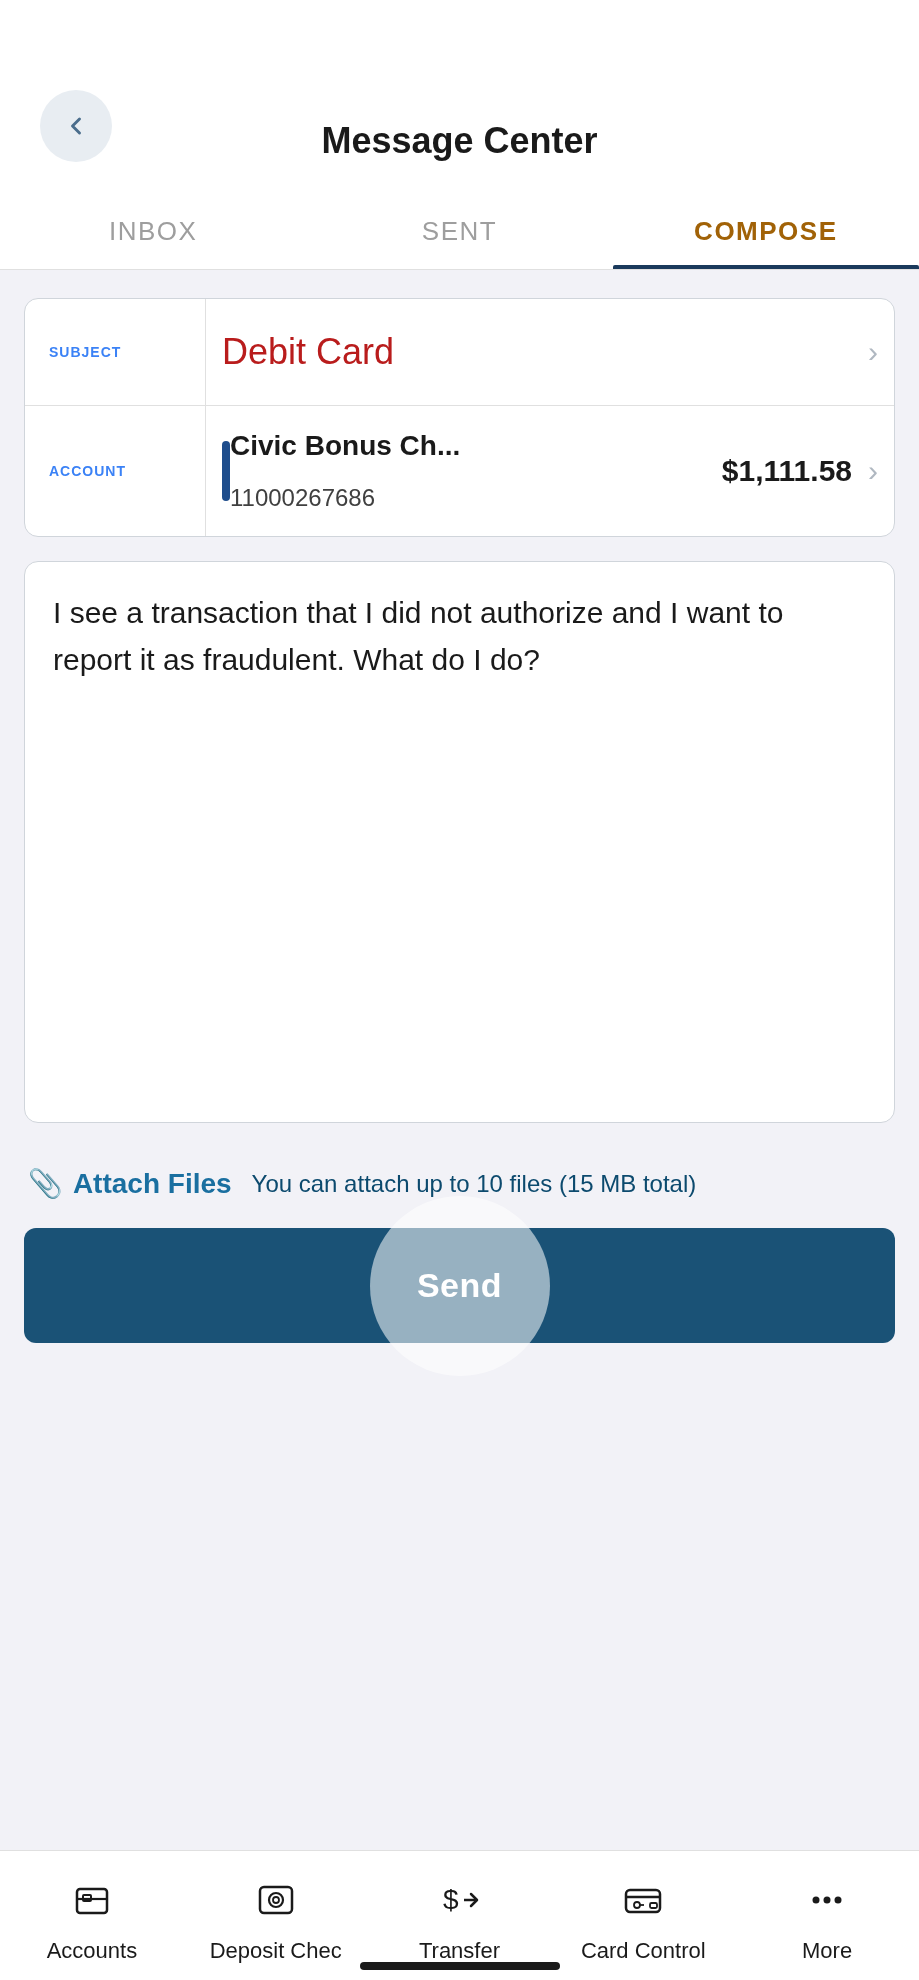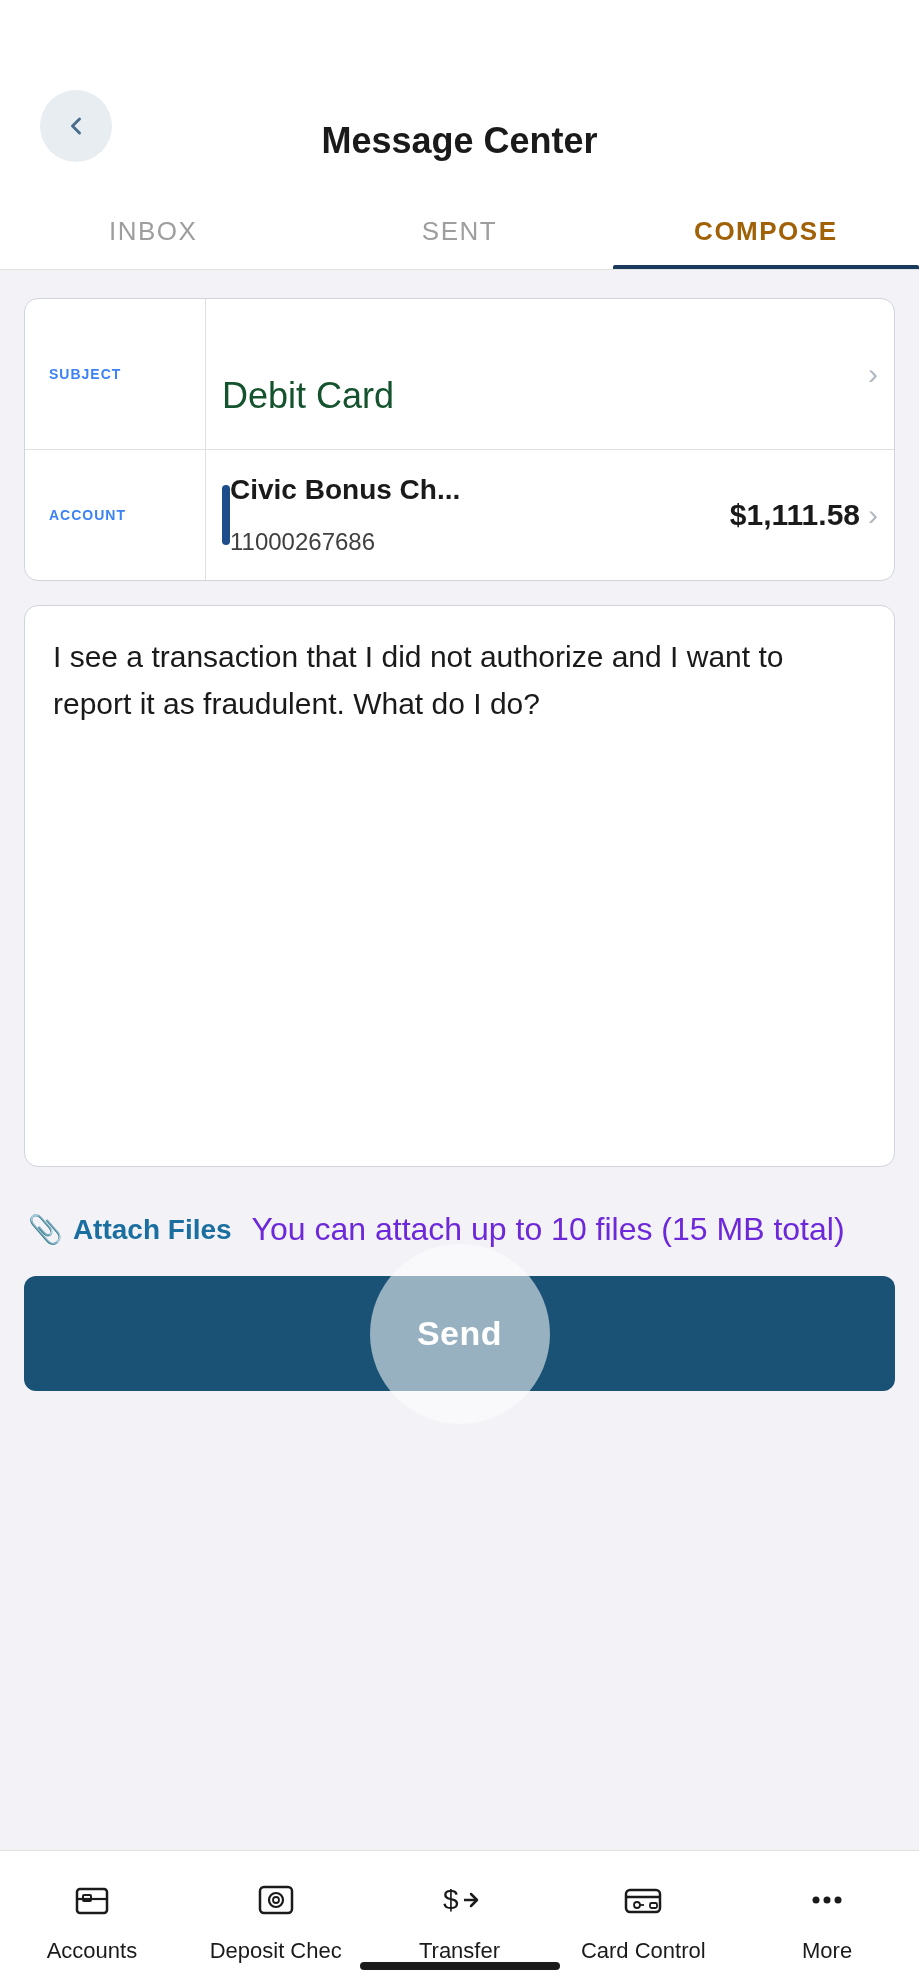--- a/index.html
+++ b/index.html
@@ -134,22 +134,21 @@
       padding: 32px 16px;
       display: flex;
       align-items: center;
       justify-content: space-between;
       border-left: 1px solid #e0e0e0;
       cursor: pointer;
     }
 
     .form-value-text {
       font-size: 36px;
-      color: #14532d;
-      margin-top: 44px;
+      color: #b91c1c;
     }
 
     .chevron-icon {
       color: #b0b8c1;
       font-size: 30px;
     }
 
     
     .account-info {
       flex: 1;
@@ -188,21 +187,21 @@
 
     .account-number {
       font-size: 24px;
       color: #404040;
       margin-top: 16px;
     }
 
     .account-right {
       display: flex;
       align-items: center;
-      gap: 8px;
+      gap: 16px;
       text-align: center;
     }
 
     .account-balance {
       font-size: 30px;
       font-weight: 700;
       color: #1a1a1a;
     }
 
     
@@ -241,22 +240,22 @@
       align-items: center;
       gap: 10px;
       color: #1a6fa0;
       font-size: 28px;
       font-weight: 600;
       cursor: pointer;
       text-decoration: none;
     }
 
     .attach-info {
-      font-size: 32px;
-      color: #6d28d9;
+      font-size: 24px;
+      color: #0c4a6e;
     }
 
     
     .send-button-wrapper {
       position: relative;
     }
 
     .send-button {
       width: 100%;
       background: #1a5276;

